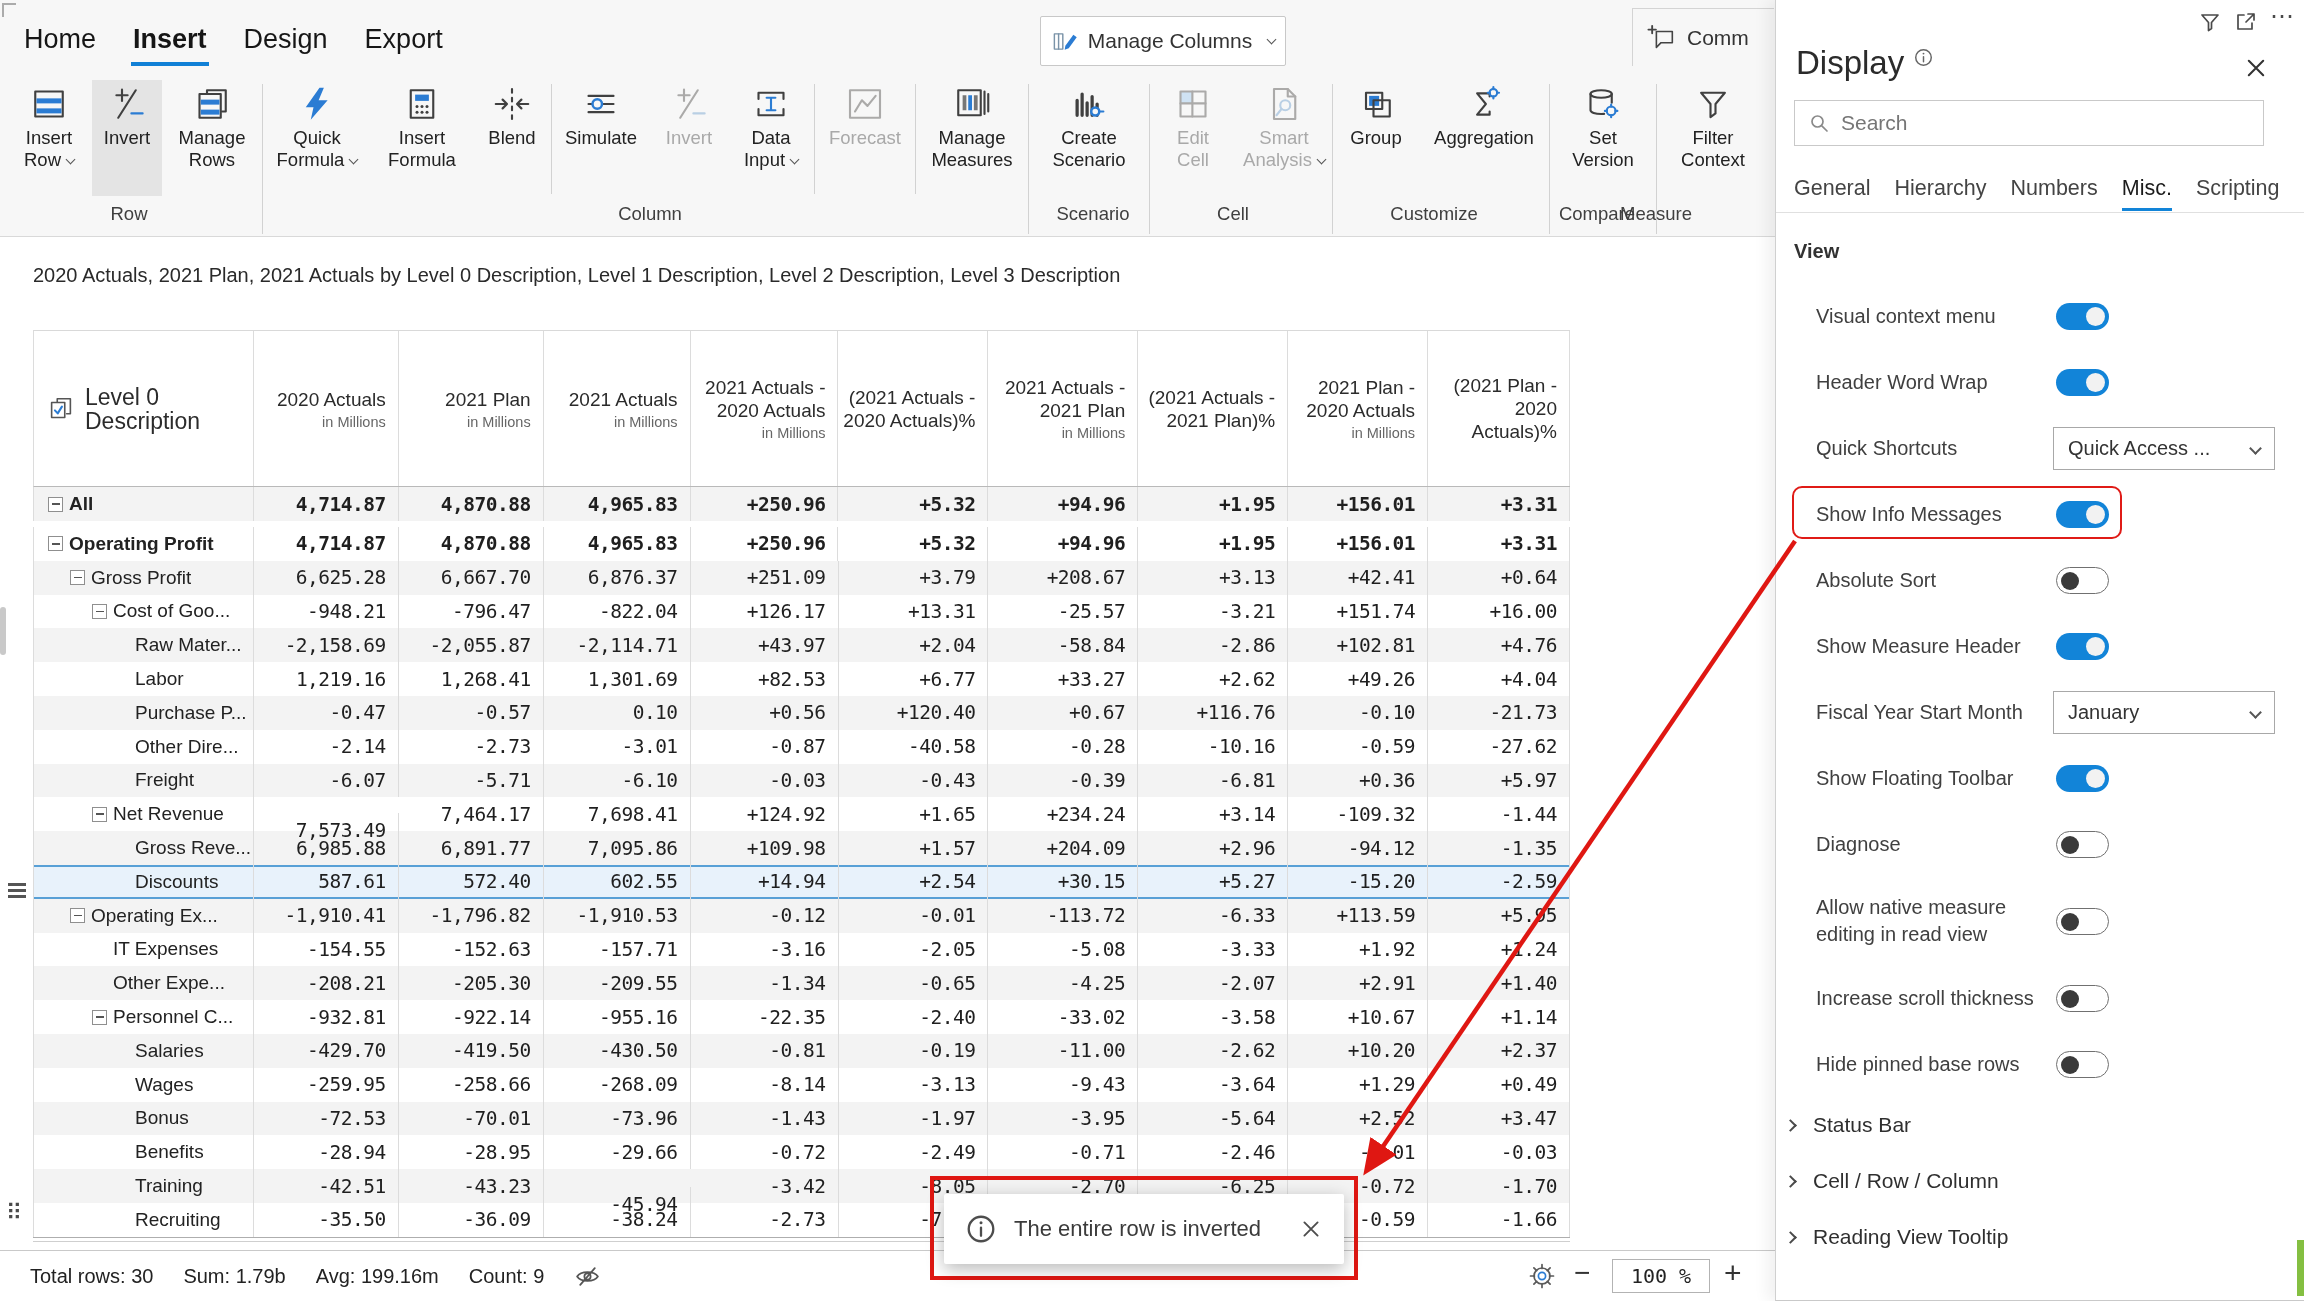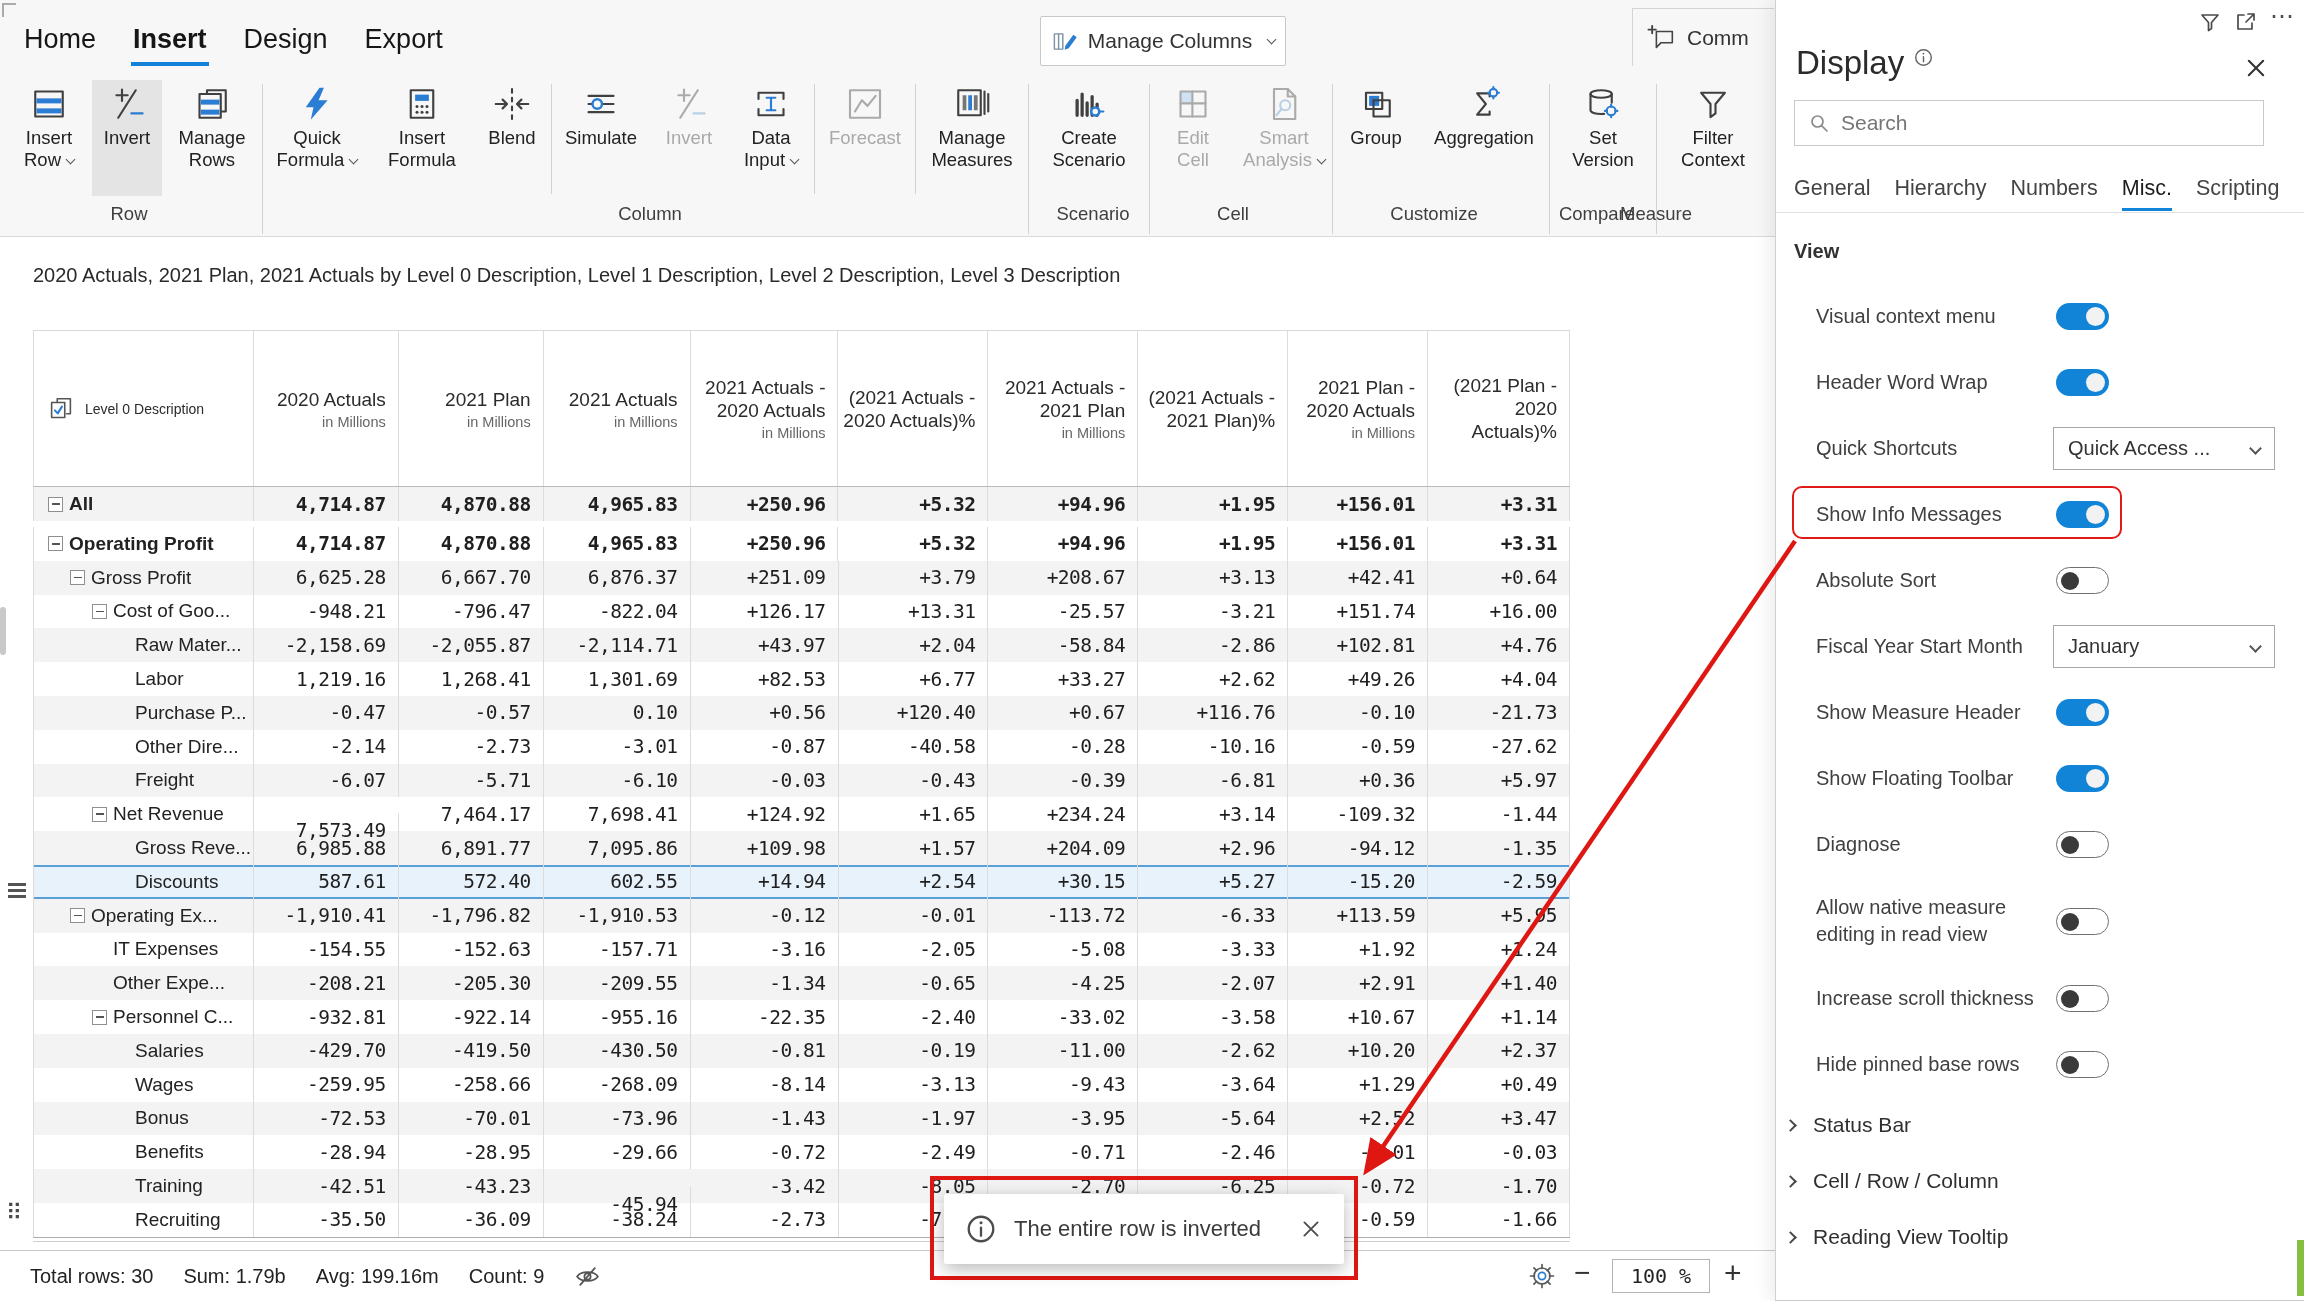--- a/index.html
+++ b/index.html
@@ -40,21 +40,21 @@
   .ico svg .cf{fill:#cfe2f3;stroke:none;}
   .ico svg .dotf{fill:currentColor;stroke:none;}
   
   #rtitle{position:absolute;left:33px;top:264px;font-size:20px;color:#2a2a2a;}
   
   #tbl{position:absolute;left:33px;top:330px;width:1537px;}
   #thead{display:flex;height:157px;border-top:1px solid #d9d9d9;border-left:1px solid #dcdcdc;border-bottom:1px solid #b9b9b9;background:#fff;}
   .th{border-right:1px solid #dcdcdc;display:flex;box-sizing:border-box;}
   .th0{align-items:center;padding-left:12px;gap:9px;}
   .hico{width:30px;height:30px;flex:none;color:#555;--ac:#2b7cd3;}
-  .h0txt{font-size:14px;color:#2b2b2b;line-height:24px;width:130px;}
+  .h0txt{font-size:23px;color:#2b2b2b;line-height:24px;width:130px;}
   .th.num{flex-direction:column;justify-content:center;align-items:flex-end;padding-right:12px;text-align:right;}
   .htitle{font-size:19px;color:#2b2b2b;line-height:23px;}
   .hsub{font-size:14.5px;color:#666;margin-top:3px;}
   .trow{display:flex;height:33.8px;border-left:1px solid #dcdcdc;background:#fff;}
   .trow.alt{background:#f3f3f3;}
   .trow.first{height:34px;margin-bottom:6px;}
   .trow.sel{background:#e8f2fb;box-shadow:inset 0 2px 0 #58a0d6,inset 0 -2px 0 #58a0d6;}
   .cell{height:100%;display:flex;align-items:center;border-right:1px solid #dcdcdc;box-sizing:border-box;}
   .cell.num{justify-content:flex-end;padding-right:12px;font-family:"DejaVu Sans Mono",monospace;font-size:19.5px;color:#1f1f1f;letter-spacing:-0.5px;}
   .cell.lbl{font-size:19px;color:#222;}
@@ -911,30 +911,30 @@
           </div>
           <div class="hl-ring" data-interactable="false"></div>
         </div>
         <div class="prow" data-interactable="false">
           <div class="plabel" data-interactable="false">Absolute Sort</div>
           <div class="tgl off" data-interactable="true">
             <div class="knob" data-interactable="false"></div>
           </div>
         </div>
         <div class="prow" data-interactable="false">
+          <div class="plabel" data-interactable="false">Show Measure Header</div>
+          <div class="tgl on" data-interactable="true">
+            <div class="knob" data-interactable="false"></div>
+          </div>
+        </div>
+        <div class="prow" data-interactable="false">
           <div class="plabel" data-interactable="false">Fiscal Year Start Month</div>
           <div class="psel" data-interactable="true">
             <span data-interactable="false">January</span>
             <span class="chv" data-interactable="false"></span>
-          </div>
-        </div>
-        <div class="prow" data-interactable="false">
-          <div class="plabel" data-interactable="false">Show Measure Header</div>
-          <div class="tgl on" data-interactable="true">
-            <div class="knob" data-interactable="false"></div>
           </div>
         </div>
         <div class="prow" data-interactable="false">
           <div class="plabel" data-interactable="false">Show Floating Toolbar</div>
           <div class="tgl on" data-interactable="true">
             <div class="knob" data-interactable="false"></div>
           </div>
         </div>
         <div class="prow" data-interactable="false">
           <div class="plabel" data-interactable="false">Diagnose</div>

